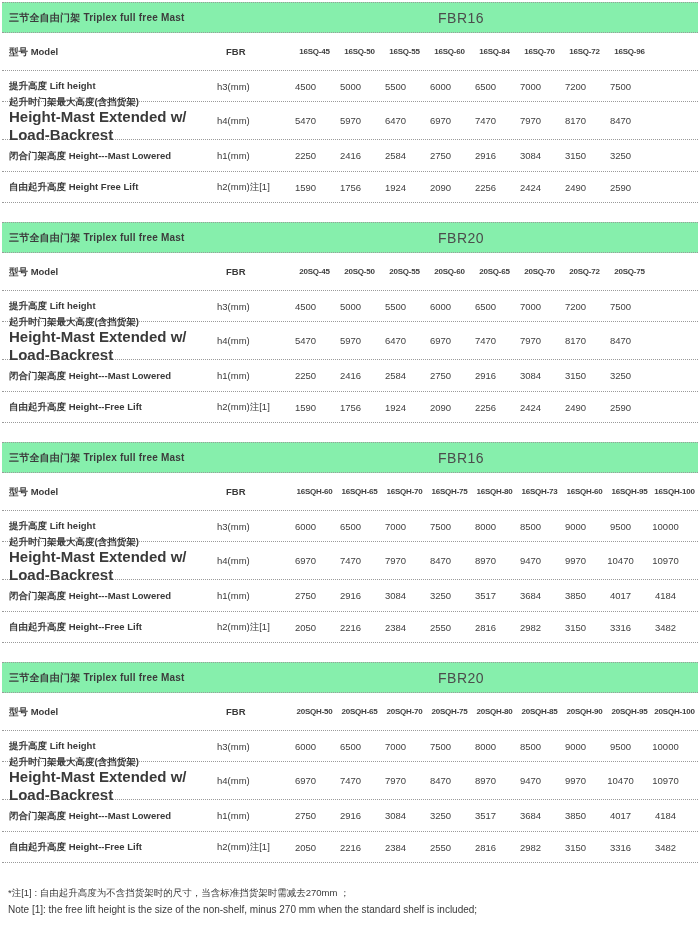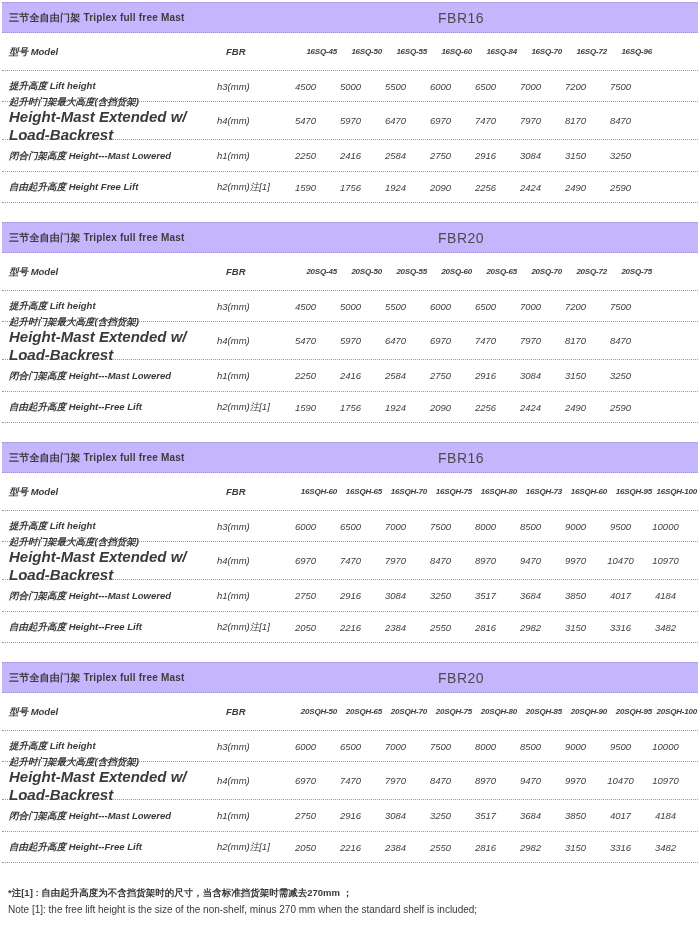--- a/index.html
+++ b/index.html
@@ -4,42 +4,42 @@
 <style>
   html,body{margin:0;padding:0;}
   body{
     width:700px;height:940px;background:#ffffff;
     font-family:"Liberation Sans","DejaVu Sans",sans-serif;
     color:#3a3a3a;overflow:hidden;
   }
   .page{padding:2px 2px 0 2px;}
   .spec-table{margin-bottom:19px;}
   .band{
-    position:relative;height:29px;background:#c4b5fd;
+    position:relative;height:29px;background:#86efac;
     border-top:1px dotted #9a9a9a;border-bottom:1px dotted #9a9a9a;
     display:flex;align-items:center;
   }
   .band-title{font-weight:bold;font-size:10px;padding-left:7px;color:#3c3c3c;letter-spacing:.2px;}
   .band-series{position:absolute;left:436px;top:50%;transform:translateY(-50%);
     font-size:14px;color:#4c4c4c;letter-spacing:.5px;}
-  .row{display:flex;align-items:center;border-bottom:1px dotted #9a9a9a;font-style:italic;}
+  .row{display:flex;align-items:center;border-bottom:1px dotted #9a9a9a;}
   .r-model{height:37px;}
   .r-h3{height:30px;}
   .r-h4{height:37px;}
   .r-h1{height:31px;}
   .r-h2{height:30px;}
   .cell{flex:0 0 auto;}
   .label{width:208px;padding-left:7px;font-weight:bold;font-size:9.5px;line-height:1.25;color:#3a3a3a;}
   .label .en{display:block;font-size:15px;}
   .spec{width:66px;font-size:9.5px;color:#3a3a3a;}
   .r-model .spec{font-weight:bold;padding-left:9px;}
   .data{width:45px;text-align:center;font-size:9.5px;color:#3f3f3f;white-space:nowrap;}
-  .r-model .data{font-size:8px;font-weight:bold;letter-spacing:-0.2px;text-align:right;}
+  .r-model .data{font-size:8px;font-weight:bold;letter-spacing:-0.2px;}
   .footnote{margin-top:9px;padding-left:6px;}
-  .footnote .cn{font-size:9.5px;font-weight:bold;color:#3a3a3a;margin-bottom:4px;margin-top:24px;}
+  .footnote .cn{font-size:9.5px;font-weight:normal;color:#3a3a3a;margin-bottom:4px;margin-top:24px;}
   .footnote .en{font-size:10px;color:#3a3a3a;}
 </style>
 </head>
 <body>
 
 <div class="page">
   <div id="tables">
       <section class="spec-table">
         <div class="band">
           <span class="band-title">三节全自由门架 Triplex  full free Mast</span>

